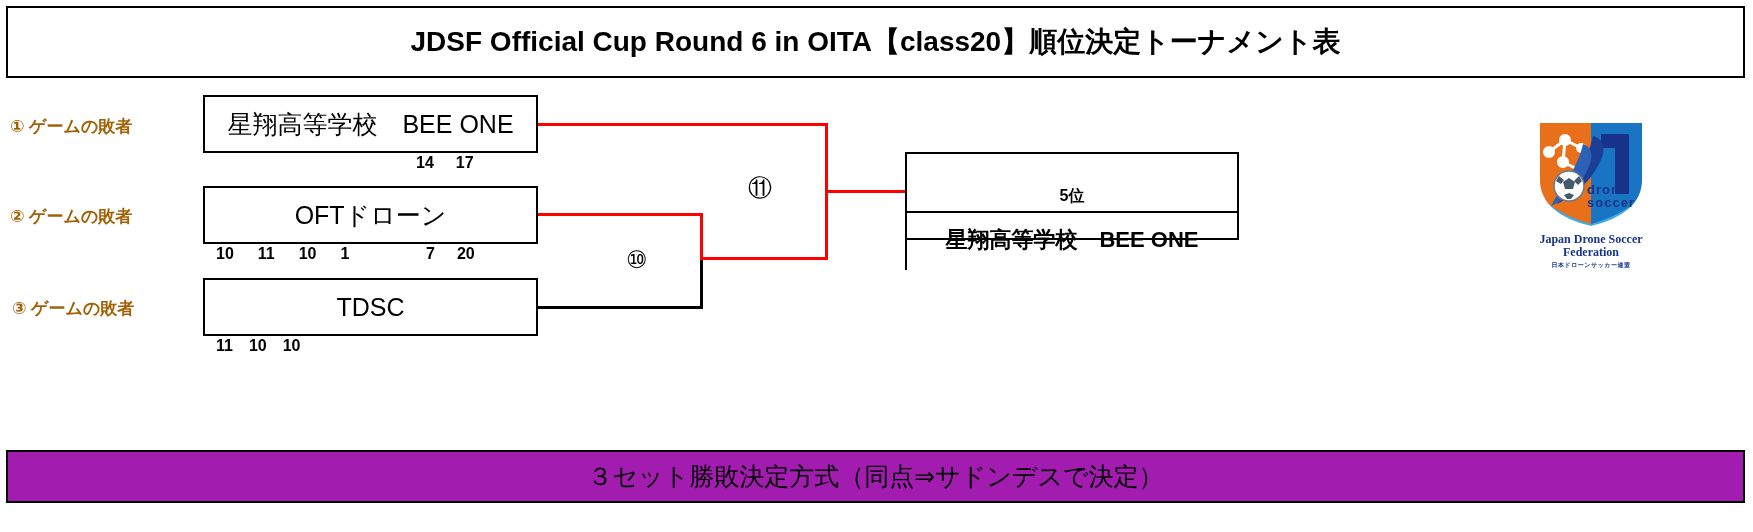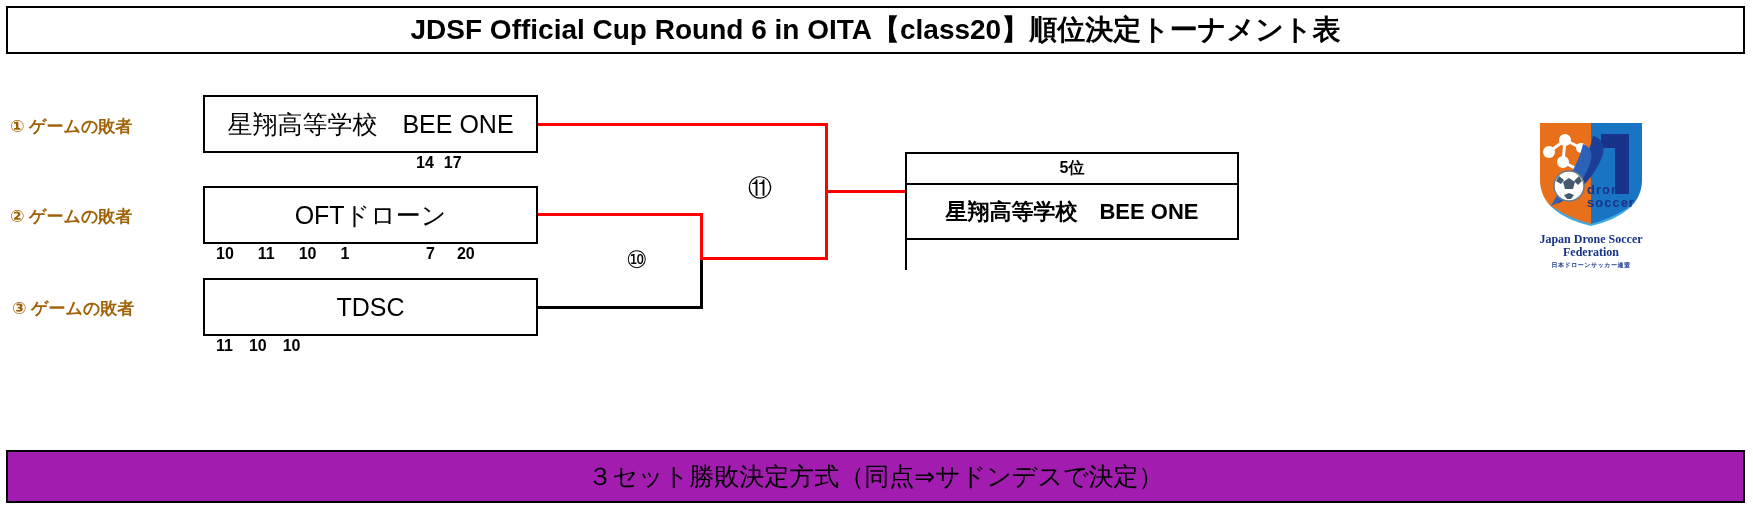--- a/index.html
+++ b/index.html
@@ -7,21 +7,21 @@
     width:1753px;height:532px;
     background:#ffffff;
     font-family:"Liberation Sans","DejaVu Sans",sans-serif;
     position:relative;
     overflow:hidden;
   }
   .stage{position:relative;width:1753px;height:532px;}
 
   
   #title-banner{
-    position:absolute;left:6px;top:6px;width:1739px;height:48px;
+    position:absolute;left:6px;top:6px;width:1739px;height:72px;
     border:2px solid #000;background:#fff;
     display:flex;align-items:center;justify-content:center;
     box-sizing:border-box;
   }
   #title-banner .txt{
     font-size:28px;font-weight:bold;color:#000;letter-spacing:0px;white-space:nowrap;
   }
 
   
   .round-label{
@@ -55,21 +55,21 @@
   }
 
   
   #winner-box{
     position:absolute;left:905px;top:152px;width:334px;height:88px;
     border:2px solid #000;box-sizing:border-box;background:#fff;
   }
   #winner-rank{
     height:31px;border-bottom:2px solid #000;box-sizing:border-box;
     display:flex;align-items:center;justify-content:center;
-    font-size:16px;font-weight:bold;color:#000;
+    font-size:16px;font-weight:bold;color:#000;margin-top:28px;
   }
   #winner-name{
     height:53px;display:flex;align-items:center;justify-content:center;
     font-size:22px;font-weight:bold;color:#000;white-space:nowrap;
   }
 
   
   #logo-block{
     position:absolute;left:1496px;top:118px;width:190px;height:175px;
     display:flex;flex-direction:column;align-items:center;
@@ -111,21 +111,21 @@
   </div>
 
   <div class="team-box" style="left:203px;top:278px;width:335px;height:58px;">
     <div class="tname">TDSC</div>
   </div>
 
   <div class="team-box" style="left:203px;top:186px;width:335px;height:58px;">
     <div class="tname">OFTドローン</div>
   </div>
 
-  <div class="score-row" style="left:416px;top:154px;gap:10px;">
+  <div class="score-row" style="left:416px;top:154px;gap:22px;">
     <span>14</span>
     <span>17</span>
   </div>
 
   <div class="score-row" style="left:216px;top:245px;gap:24px;">
     <span>10</span>
     <span>11</span>
     <span>10</span>
     <span>1</span>
   </div>

